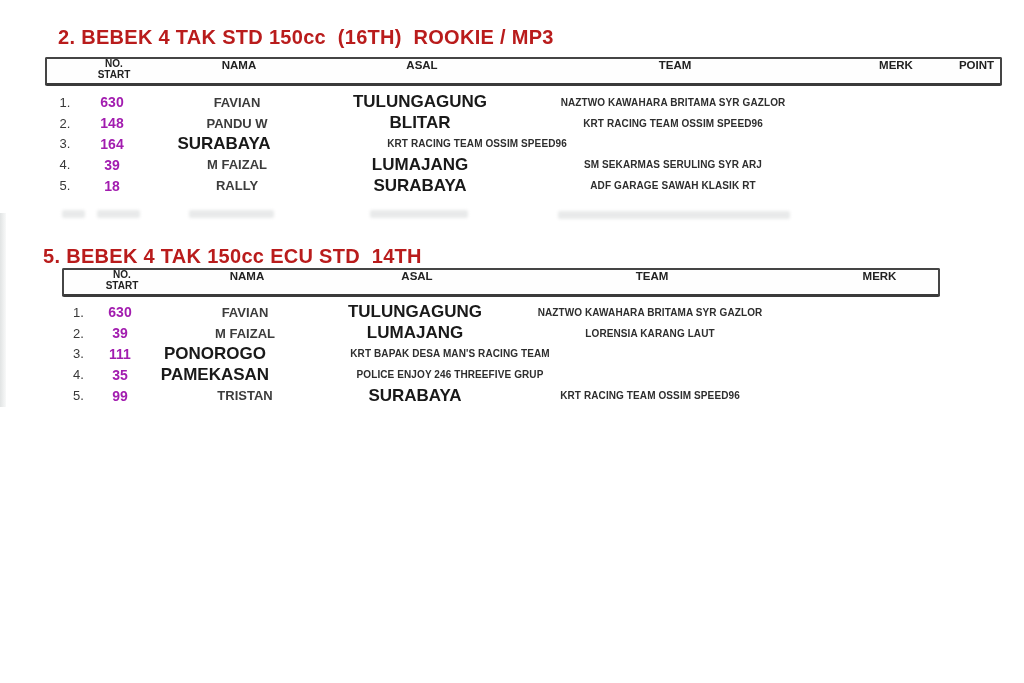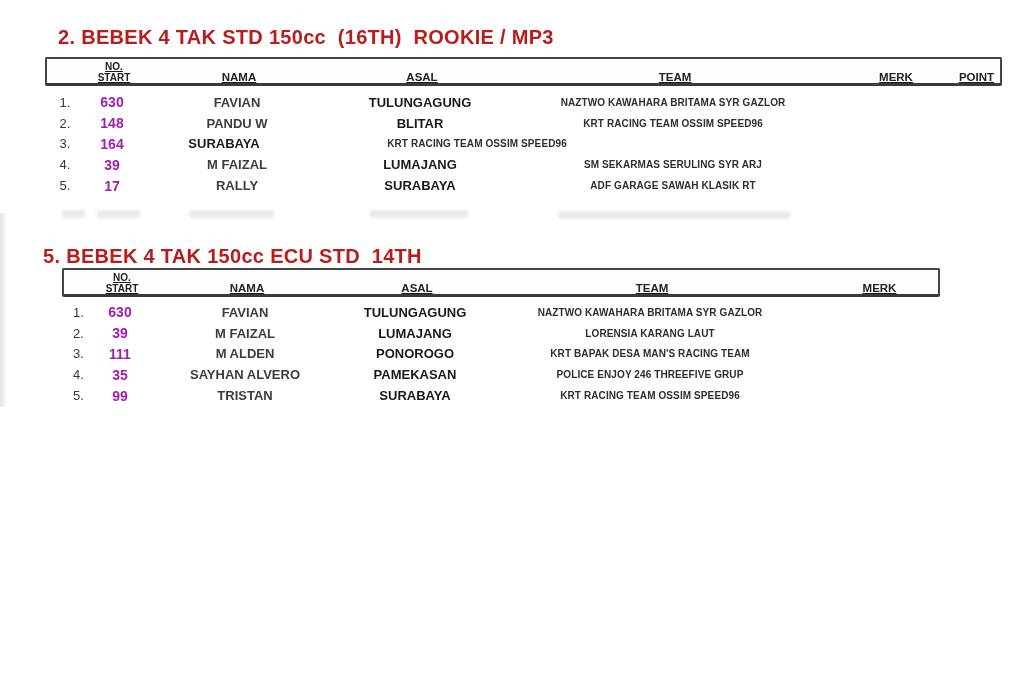--- a/index.html
+++ b/index.html
@@ -17,28 +17,27 @@
     font-size:20px;
     font-weight:700;
     letter-spacing:0.3px;
     color:#b91c1c;
     white-space:pre;
     margin:0;
   }
   .thead{
     position:absolute;
     display:flex;
-    align-items:flex-end;
+    align-items:flex-start;
     box-sizing:border-box;
     height:29px;
     border:2px solid #454545;
     border-bottom:3px solid #3a3a3a;
     border-radius:2px;
     background:#fefefe;
-    text-decoration:underline;
   }
   .tbody{position:absolute;}
   .trow{
     display:flex;
     align-items:center;
     height:20.8px;
   }
   .cell{
     flex:none;
     text-align:center;
@@ -49,21 +48,21 @@
     font-weight:700;
     font-size:11.5px;
     color:#222;
     white-space:pre-line;
     line-height:12px;
   }
   .hcell.col-start{font-size:10px;line-height:10.5px;}
   .v-no{font-size:13px;color:#383838;}
   .v-start{font-size:14px;font-weight:700;color:#a21caf;}
   .v-nama{font-size:13px;color:#3c3c3c;font-weight:bold;}
-  .v-asal{font-size:13px;font-weight:700;color:#191919;}
+  .v-asal{font-size:17px;font-weight:700;color:#191919;}
   .v-team{font-size:10px;font-weight:700;color:#2e2e2e;letter-spacing:0.1px;}
   .v-merk,.v-point{font-size:12px;}
 
   
   .sec0 .col-no{width:40px;}
   .sec0 .col-start{width:54px;}
   .sec0 .col-nama{width:196px;}
   .sec0 .col-asal{width:170px;}
   .sec0 .col-team{width:336px;}
   .sec0 .col-merk{width:106px;}
@@ -142,21 +141,21 @@
           <div class="cell col-no v-no">4.</div>
           <div class="cell col-start v-start">39</div>
           <div class="cell col-nama v-nama">M FAIZAL</div>
           <div class="cell col-asal v-asal">LUMAJANG</div>
           <div class="cell col-team v-team">SM SEKARMAS SERULING SYR ARJ</div>
           <div class="cell col-merk v-merk"></div>
           <div class="cell col-point v-point"></div>
         </div>
         <div class="trow">
           <div class="cell col-no v-no">5.</div>
-          <div class="cell col-start v-start">17</div>
+          <div class="cell col-start v-start">18</div>
           <div class="cell col-nama v-nama">RALLY</div>
           <div class="cell col-asal v-asal">SURABAYA</div>
           <div class="cell col-team v-team">ADF GARAGE SAWAH KLASIK RT</div>
           <div class="cell col-merk v-merk"></div>
           <div class="cell col-point v-point"></div>
         </div>
       </div>
   </div>
 
   <div>
@@ -193,29 +192,27 @@
           <div class="cell col-no v-no">2.</div>
           <div class="cell col-start v-start">39</div>
           <div class="cell col-nama v-nama">M FAIZAL</div>
           <div class="cell col-asal v-asal">LUMAJANG</div>
           <div class="cell col-team v-team">LORENSIA KARANG LAUT</div>
           <div class="cell col-merk v-merk"></div>
         </div>
         <div class="trow">
           <div class="cell col-no v-no">3.</div>
           <div class="cell col-start v-start">111</div>
-          <div class="cell col-nama v-nama">M ALDEN</div>
           <div class="cell col-asal v-asal">PONOROGO</div>
           <div class="cell col-team v-team">KRT BAPAK DESA MAN'S RACING TEAM</div>
           <div class="cell col-merk v-merk"></div>
         </div>
         <div class="trow">
           <div class="cell col-no v-no">4.</div>
           <div class="cell col-start v-start">35</div>
-          <div class="cell col-nama v-nama">SAYHAN ALVERO</div>
           <div class="cell col-asal v-asal">PAMEKASAN</div>
           <div class="cell col-team v-team">POLICE ENJOY 246 THREEFIVE GRUP</div>
           <div class="cell col-merk v-merk"></div>
         </div>
         <div class="trow">
           <div class="cell col-no v-no">5.</div>
           <div class="cell col-start v-start">99</div>
           <div class="cell col-nama v-nama">TRISTAN</div>
           <div class="cell col-asal v-asal">SURABAYA</div>
           <div class="cell col-team v-team">KRT RACING TEAM OSSIM SPEED96</div>

